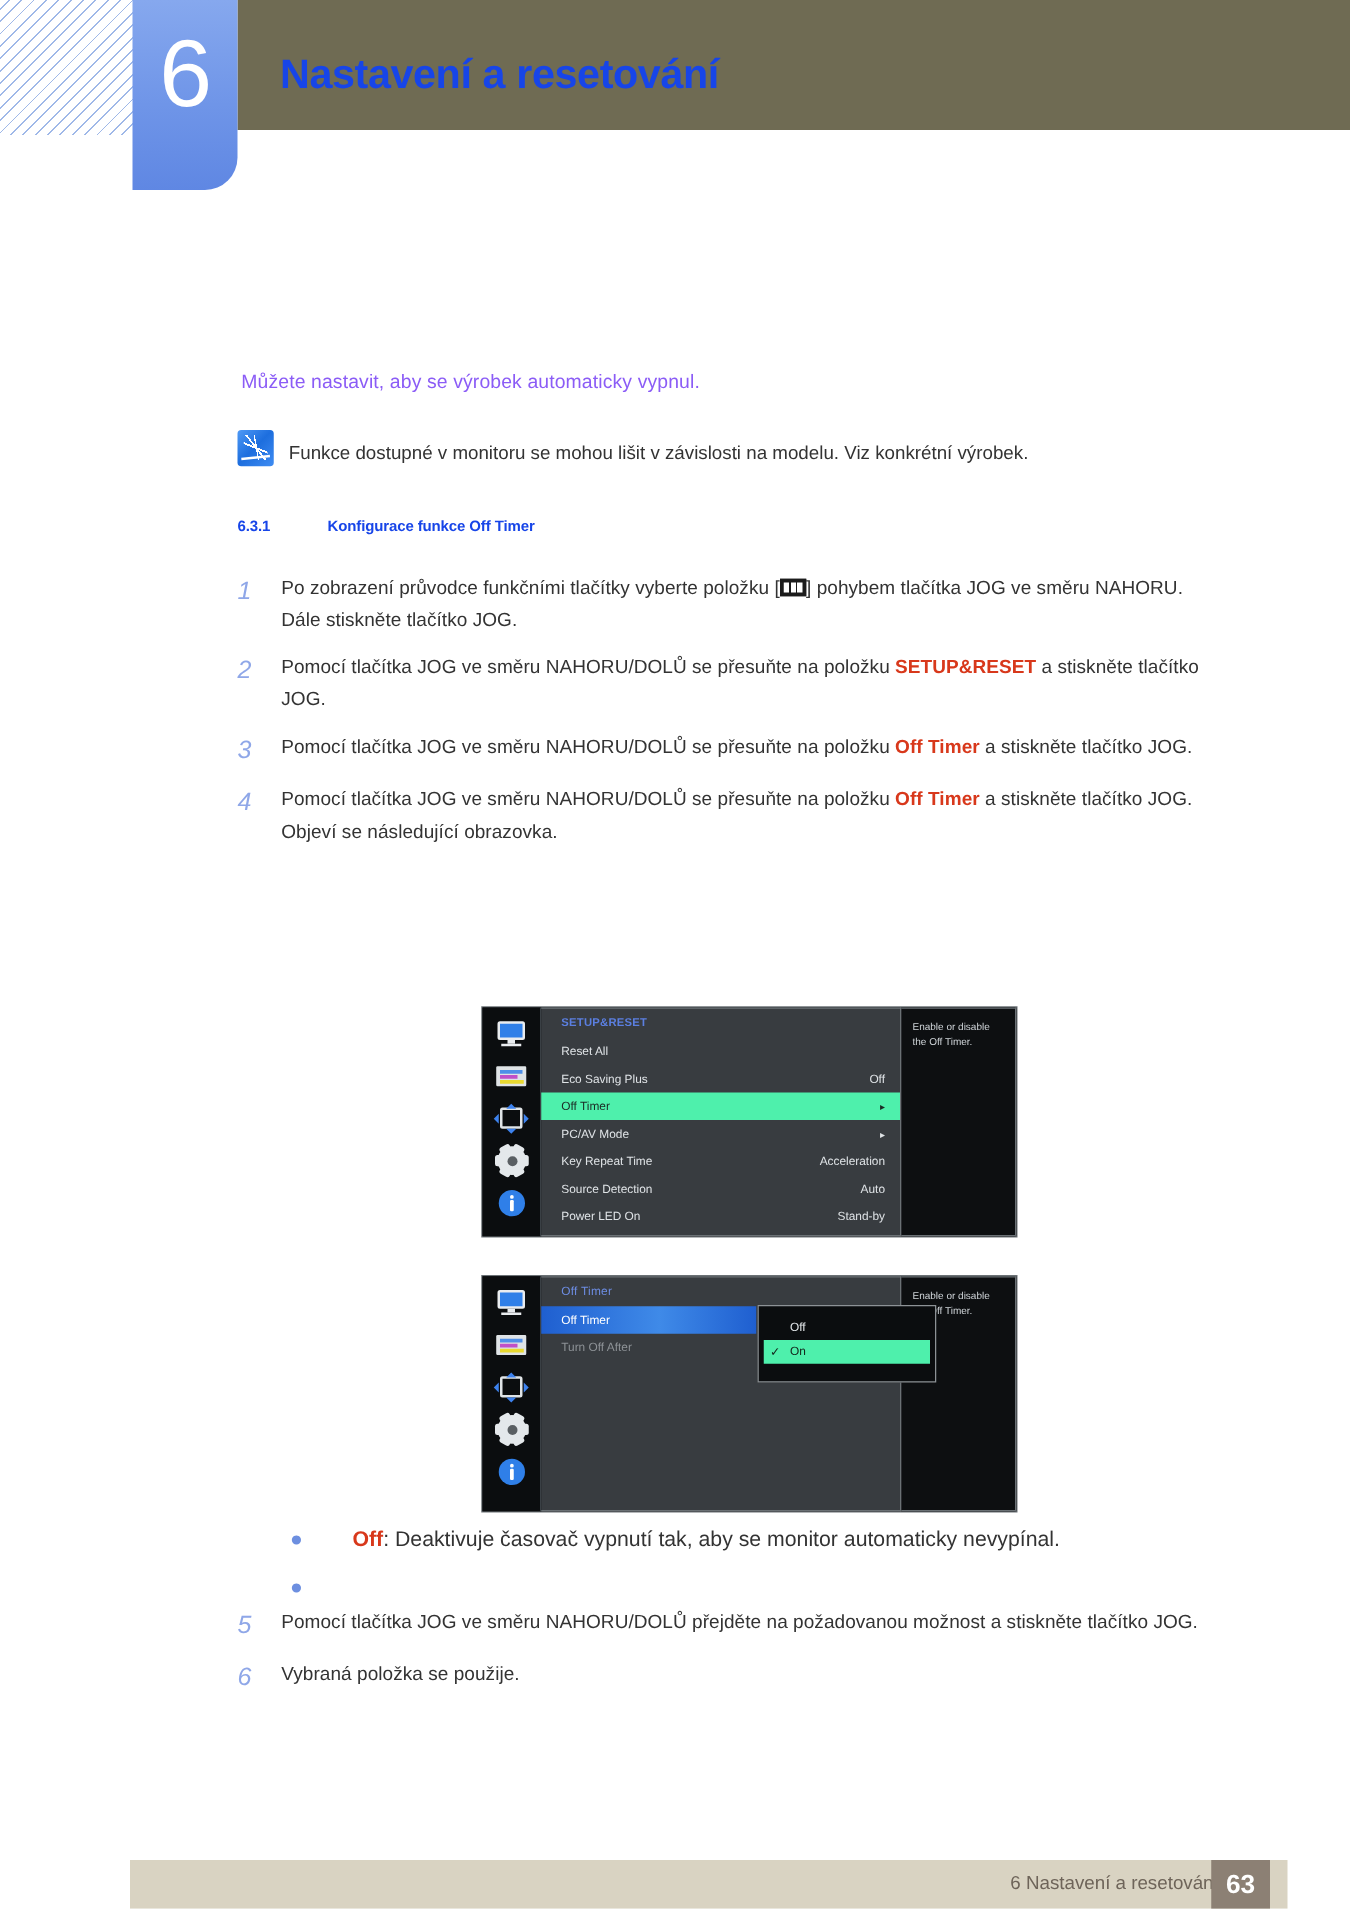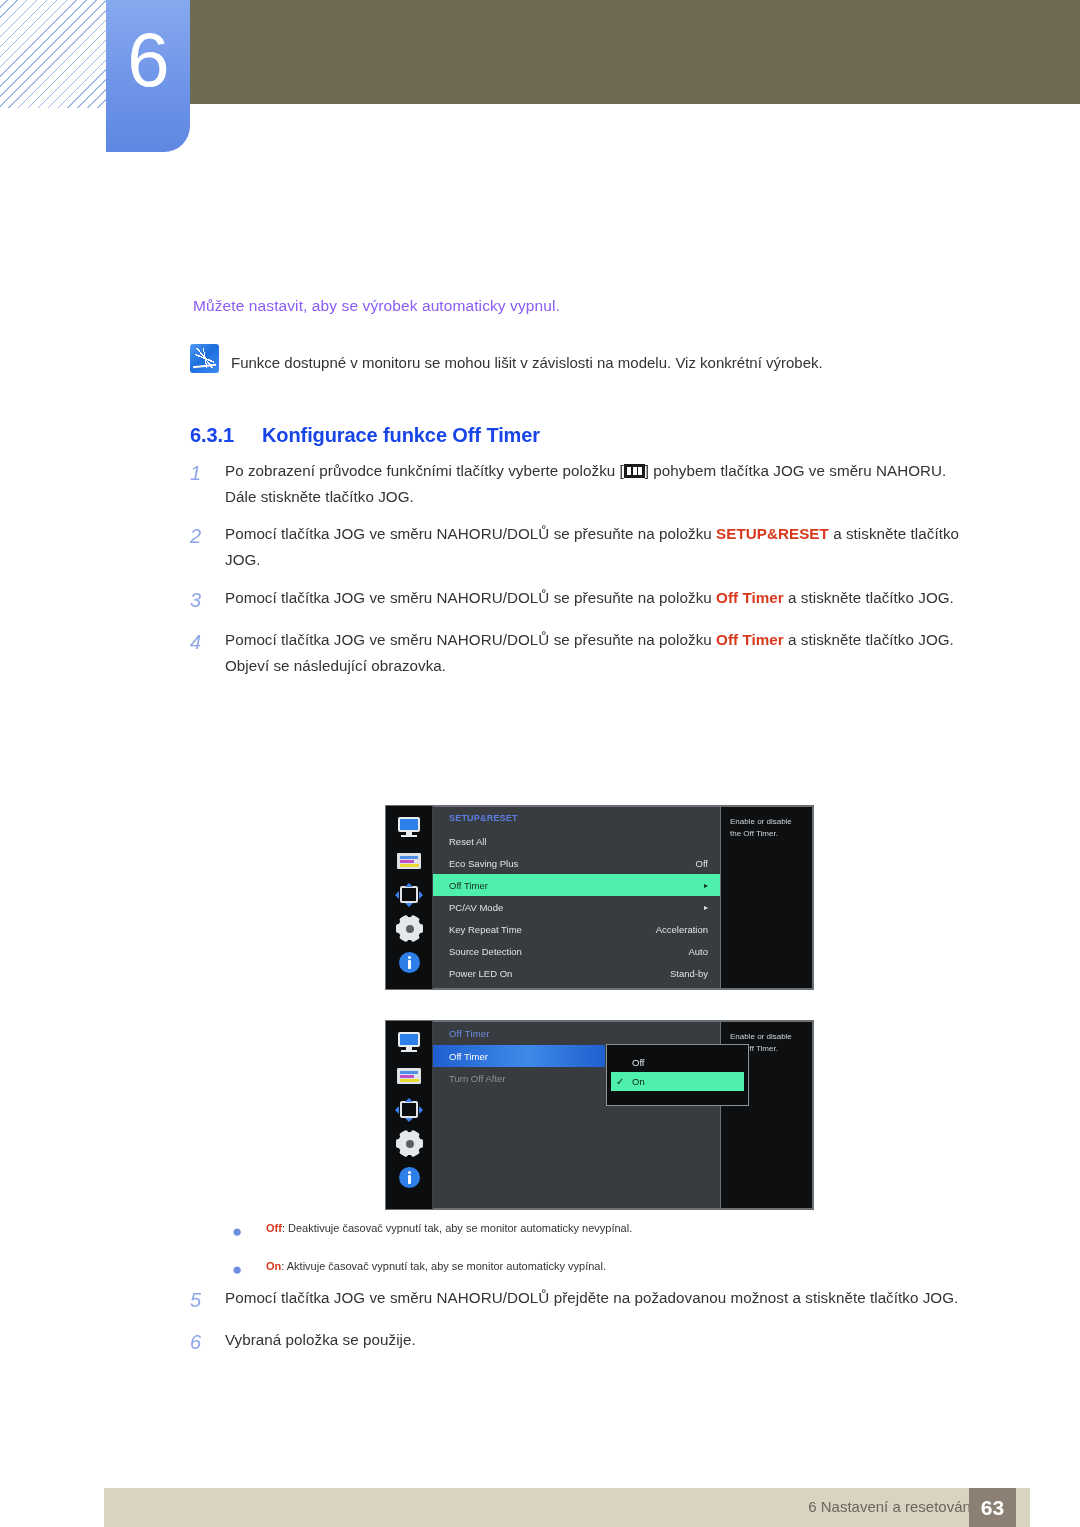--- a/index.html
+++ b/index.html
@@ -119,22 +119,22 @@
   }
   .note-text {
     font-size: 15px;
     color: #333333;
     line-height: 1.35;
     padding-top: 3px;
   }
 
   .subsec {
     position: absolute;
-    left: 190px; top: 424px;
-    font-size: 20px;
+    left: 190px; top: 414px;
+    font-size: 12px;
     font-weight: 700;
     color: #1745e8;
     letter-spacing: -0.1px;
   }
   .subsec .num { display: inline-block; width: 72px; }
 
   
   .steps { position: absolute; left: 190px; top: 458px; width: 800px; }
   .step { position: relative; display: flex; margin-bottom: 11px; }
   .step-num {
@@ -178,21 +178,21 @@
 
   
   .bullets { position: absolute; left: 232px; top: 1221px; width: 760px; }
   .bullet { display: flex; margin-bottom: 16px; }
   .bullet-dot {
     flex: 0 0 34px;
     color: #6d8fe0;
     font-size: 17px;
     line-height: 1.3;
   }
-  .bullet-txt { font-size: 11px; color: #333333; line-height: 1.3; }
+  .bullet-txt { font-size: 17px; color: #333333; line-height: 1.3; margin-left: 16px; }
 
   .steps2 { position: absolute; left: 190px; top: 1285px; width: 800px; }
 
   
   .osd {
     position: absolute;
     background: #0d0f11;
     display: flex;
     box-shadow: 0 0 0 1px #6b7175;
   }
@@ -430,20 +430,21 @@
 </head>
 <body>
 
 <div class="page">
 
   <div class="hdr-hatch"></div>
   <div class="hdr-olive"></div>
   <div class="hdr-tab">
     <div class="hdr-tab-num">6</div>
   </div>
+  <div class="hdr-title">Nastavení a resetování</div>
 
 
   <div class="intro">Můžete nastavit, aby se výrobek automaticky vypnul.</div>
 
   <div class="note-row">
     <div class="note-icon"></div>
     <div class="note-text">Funkce dostupné v monitoru se mohou lišit v závislosti na modelu. Viz konkrétní výrobek.</div>
   </div>
 
   <div class="subsec">
@@ -615,23 +616,20 @@
 
   <div class="bullets">
     <div class="bullet">
       <div class="bullet-dot">●</div>
       <div class="bullet-txt">
         <span class="kw-red-n">Off</span><span>: Deaktivuje časovač vypnutí tak, aby se monitor automaticky nevypínal.</span>
       </div>
     </div>
     <div class="bullet">
       <div class="bullet-dot">●</div>
-      <div class="bullet-txt">
-        <span class="kw-red-n">On</span><span>: Aktivuje časovač vypnutí tak, aby se monitor automaticky vypínal.</span>
-      </div>
     </div>
   </div>
 
   <div class="steps2">
     <div class="step">
       <div class="step-num">5</div>
       <div class="step-body">Pomocí tlačítka JOG ve směru NAHORU/DOLŮ přejděte na požadovanou možnost a stiskněte tlačítko JOG.</div>
     </div>
     <div class="step">
       <div class="step-num">6</div>

